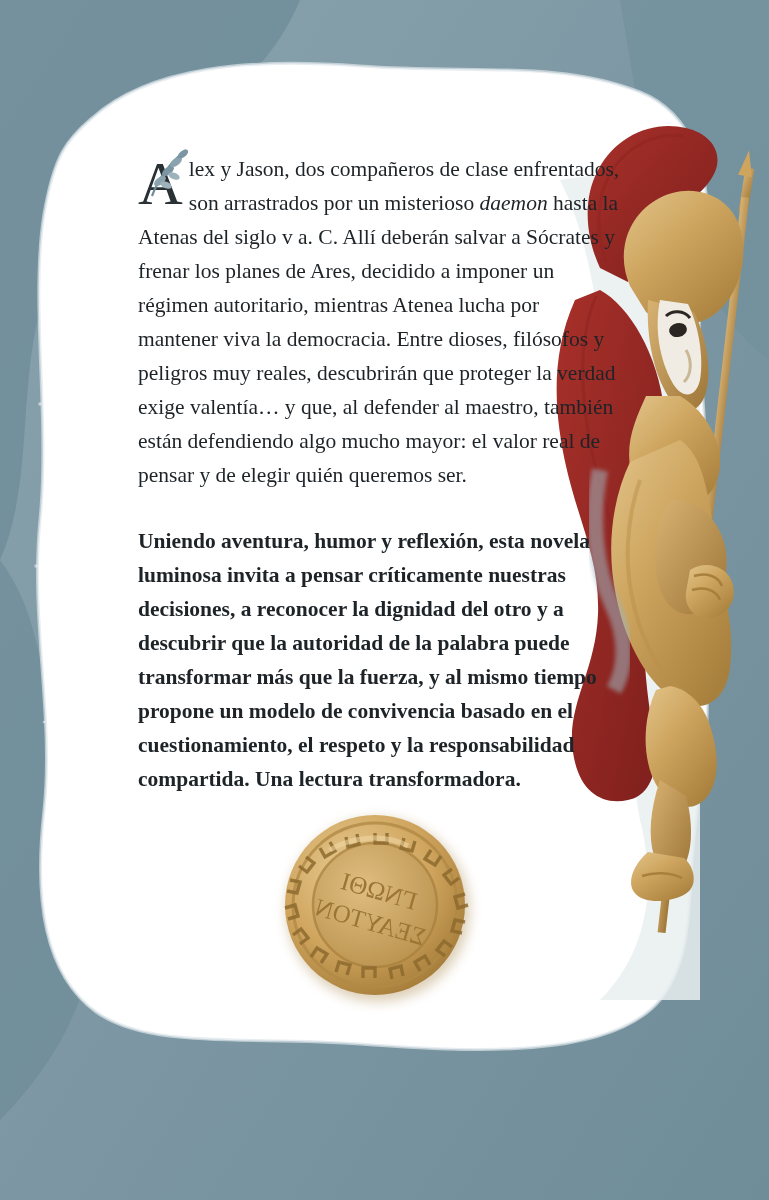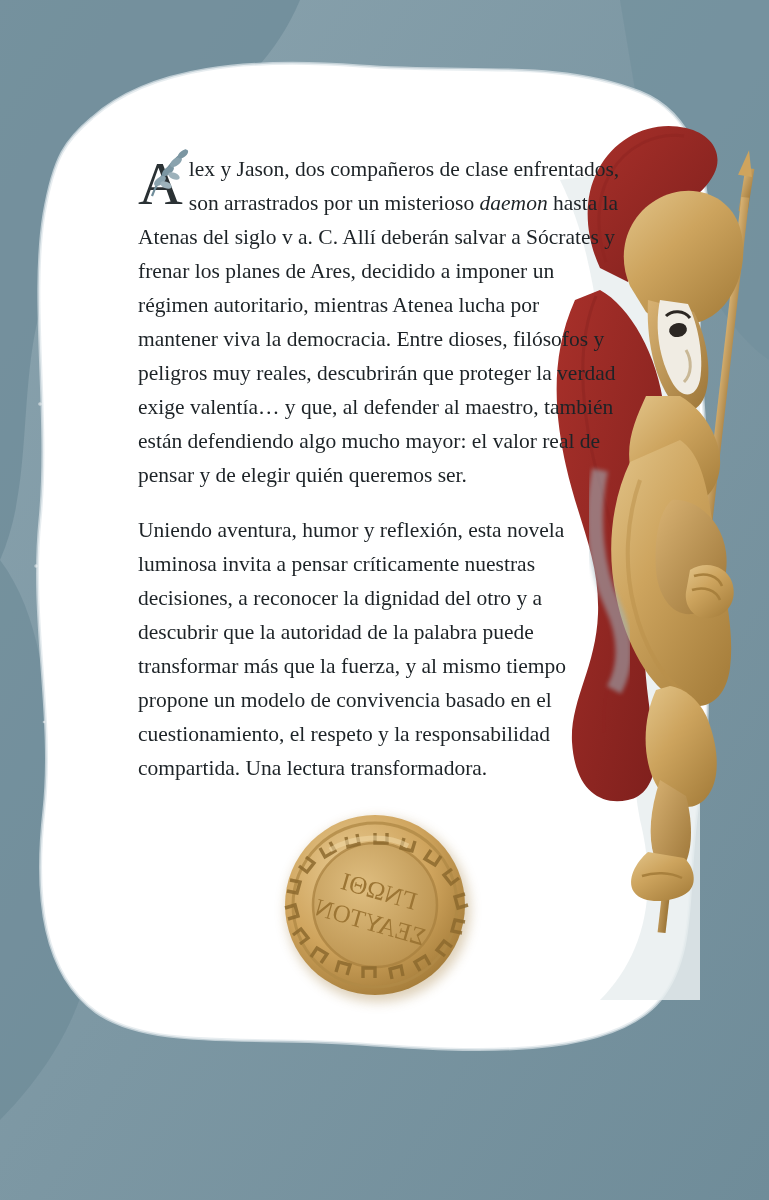--- a/index.html
+++ b/index.html
@@ -28,21 +28,21 @@
     position: absolute;
     left: 138px;
     top: 152px;
     width: 485px;
     color: #1d2327;
     font-size: 21.5px;
     line-height: 34px;
     text-align: left;
   }
   .blurb p { margin: 0 0 0 0; }
-  .blurb p + p { margin-top: 21px; }
+  .blurb p + p { margin-top: 32px; font-weight: bold; }
   .blurb .ital { font-style: italic; }
 
   .dropcap-wrap { position: relative; }
   .dropcap {
     float: left;
     font-size: 62px;
     line-height: 50px;
     padding: 6px 6px 0 0;
     color: #2a3134;
     font-family: "Liberation Serif", serif;

